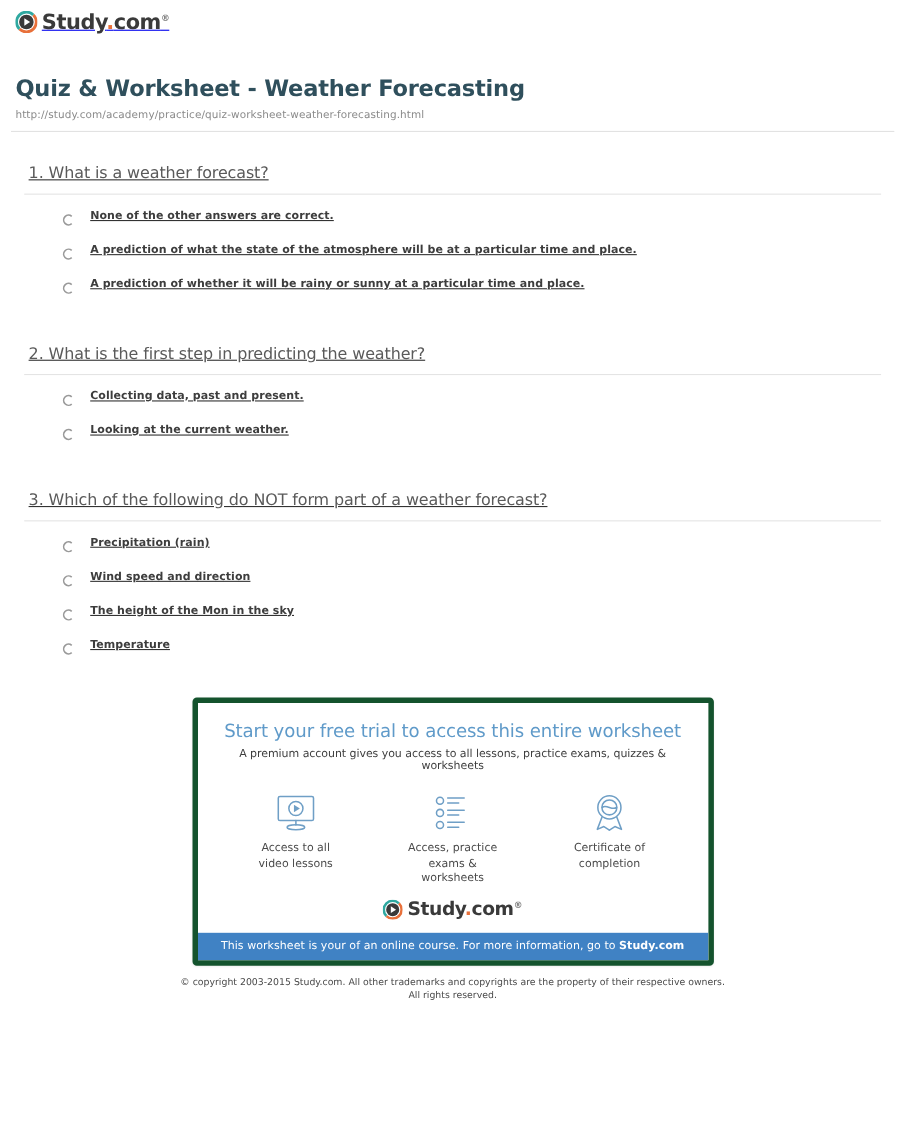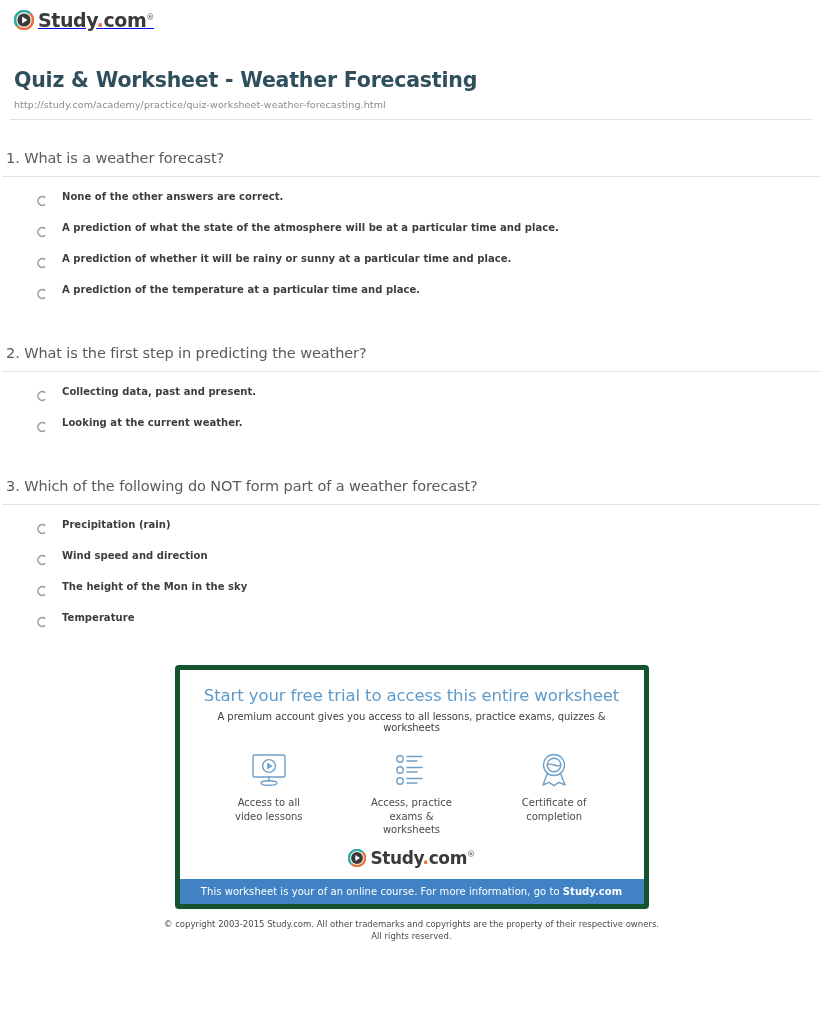--- a/index.html
+++ b/index.html
@@ -80,21 +80,22 @@
 
   .rule {
     border: 0;
     border-top: 1px solid #e2e2e2;
     margin: 9px 10px 0 10px;
     height: 0;
   }
 
   
   .questions {
-    padding: 0 2px;
+    padding: 0 22px;
+    text-decoration: underline;
   }
   .question {
     margin-top: 30px;
   }
   .q-text {
     font-size: 14.5px;
     font-weight: 400;
     color: #5a5a5a;
     font-family: "DejaVu Sans", sans-serif;
     padding: 0 4px 10px 4px;
@@ -268,28 +269,20 @@
           <span class="opt-text">A prediction of what the state of the atmosphere will be at a particular time and place.</span>
         </li>
         <li class="option">
           <span class="radio">
             <svg viewBox="0 0 12 12" width="12" height="12" aria-hidden="true">
               <path d="M9.2 2.7A4.4 4.4 0 1 0 9.2 9.3" fill="none" stroke="#9a9a9a" stroke-width="1.5"></path>
             </svg>
           </span>
           <span class="opt-text">A prediction of whether it will be rainy or sunny at a particular time and place.</span>
         </li>
-        <li class="option">
-          <span class="radio">
-            <svg viewBox="0 0 12 12" width="12" height="12" aria-hidden="true">
-              <path d="M9.2 2.7A4.4 4.4 0 1 0 9.2 9.3" fill="none" stroke="#9a9a9a" stroke-width="1.5"></path>
-            </svg>
-          </span>
-          <span class="opt-text">A prediction of the temperature at a particular time and place.</span>
-        </li>
       </ul>
     </div>
 
     <div class="question">
       <div class="q-text">2. What is the first step in predicting the weather?</div>
       <hr class="q-rule">
       <ul class="options">
         <li class="option">
           <span class="radio">
             <svg viewBox="0 0 12 12" width="12" height="12" aria-hidden="true">

